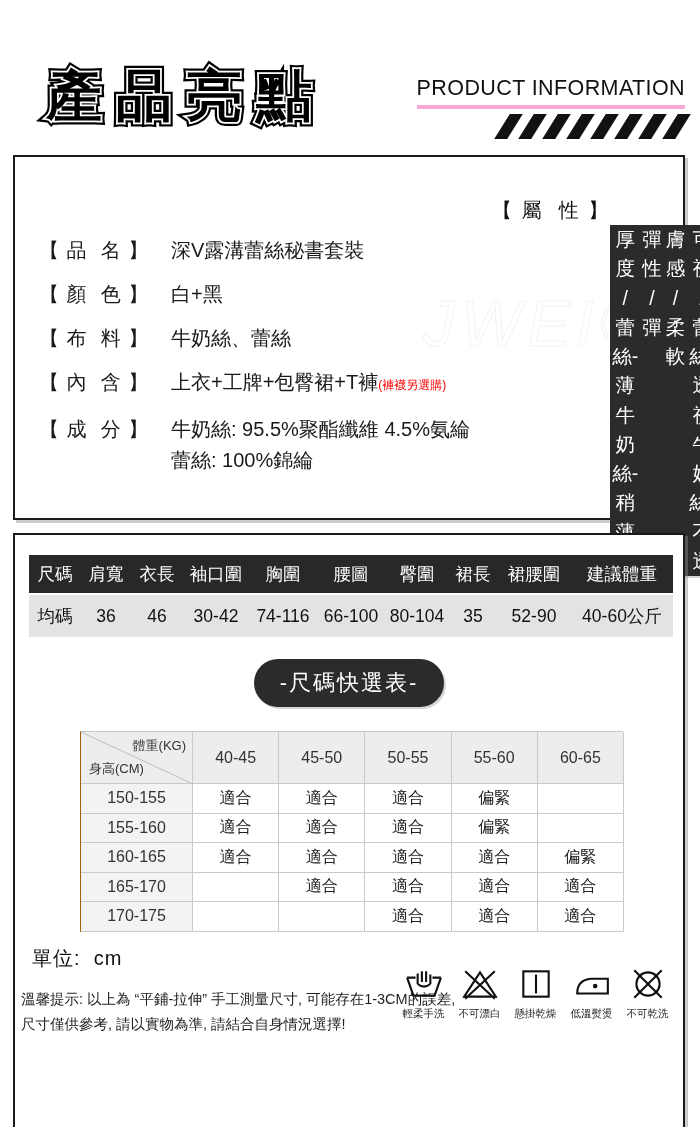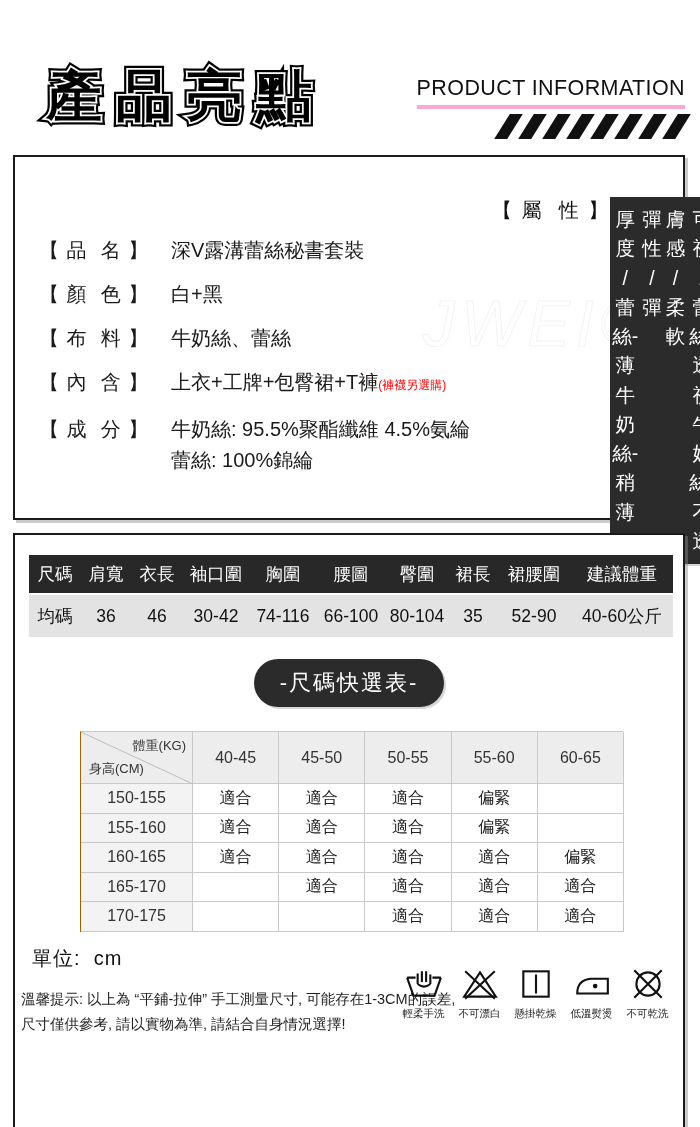--- a/index.html
+++ b/index.html
@@ -35,21 +35,21 @@
   .detail-row { display:flex; margin-bottom:13px; font-size:20px; line-height:31px; color:#1a1a1a; }
   .detail-label { white-space:pre; flex:0 0 132px; letter-spacing:1px; }
   .detail-value { flex:1; }
   .red-note { color:#fe0000; font-size:12px; }
 
   
   .attrs { position:absolute; top:40px; right:9px; width:182px; display:flex;
            flex-direction:row; }
   .attrs-heading { text-align:center; font-size:20px; color:#111; letter-spacing:2px; white-space:pre; }
   .attr-box { background:#2b2b2b; color:#fff; text-align:center; font-size:19.5px;
-              line-height:1.5; padding:8px 2px; box-shadow:2px 2px 0 #d6d6d6; }
+              line-height:1.5; padding:0 2px; box-shadow:2px 2px 0 #d6d6d6;margin-top:28px; }
 
   
   .size-table { position:absolute; left:14px; top:20px; width:644px; }
   .st-row { display:flex; align-items:center; }
   .st-head { background:#282828; color:#fff; height:38px; font-size:17.5px; margin-bottom:2px; }
   .st-data { background:#e3e3e3; color:#111; height:42px; font-size:17.5px; }
   .st-cell { text-align:center; }
   .c0{width:52px;} .c1{width:50px;} .c2{width:52px;} .c3{width:66px;} .c4{width:68px;}
   .c5{width:68px;} .c6{width:64px;} .c7{width:48px;} .c8{width:74px;} .c9{width:102px;}
 

